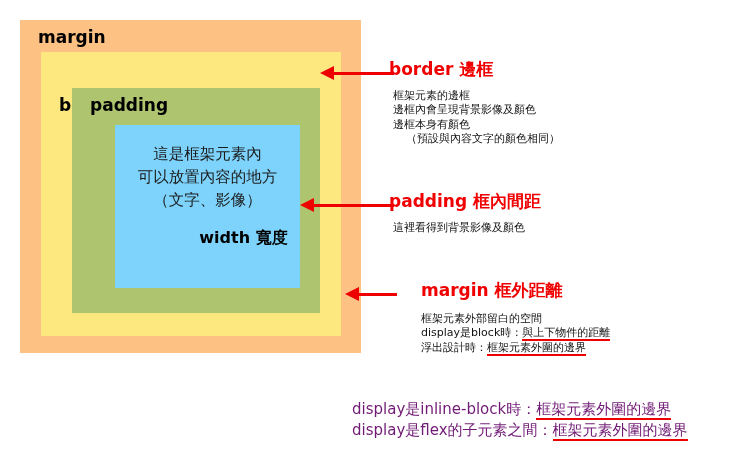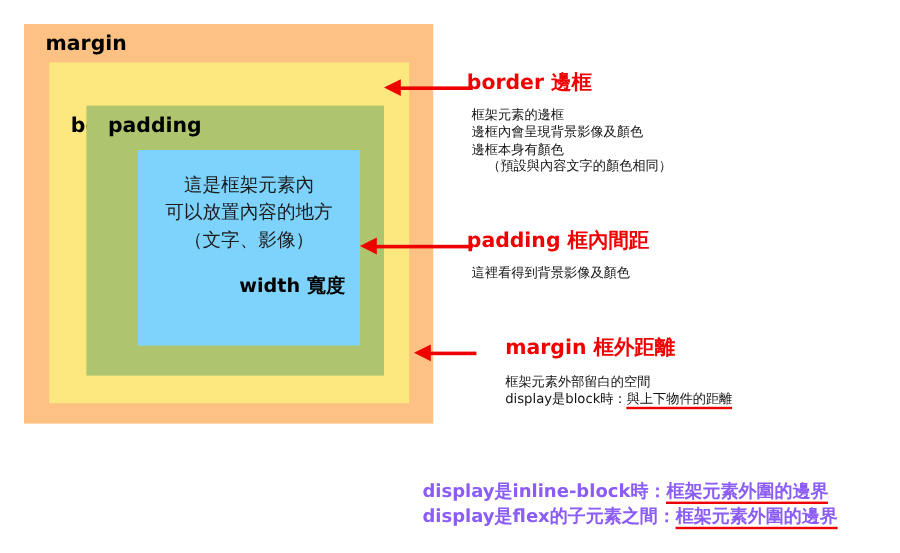--- a/index.html
+++ b/index.html
@@ -95,21 +95,21 @@
 
   #ann-border{left:389px;top:60px;}
   #ann-border .body{margin-top:9px;padding-left:4px;}
   #ann-padding{left:389px;top:192px;}
   #ann-padding .body{margin-top:9px;padding-left:4px;}
   #ann-margin{left:393px;top:281px;margin-left:28px;}
   #ann-margin .body{margin-top:11px;padding-left:0px;}
 
   #ann-extra{
     position:absolute;left:352px;top:399px;
-    font-size:15px;color:#8b5cf6;line-height:1.4;white-space:nowrap;font-weight:bold;
+    font-size:15px;color:#701a75;line-height:1.4;white-space:nowrap;
   }
   #ann-extra div{white-space:nowrap;}
 </style>
 </head>
 <body>
 
 <div id="stage">
 
   <div class="boxlayer" id="margin-box">
     <div class="boxlabel" id="margin-label">margin</div>
@@ -162,20 +162,21 @@
     <div class="body">
       <div>這裡看得到背景影像及顏色</div>
     </div>
   </div>
 
   <div class="ann" id="ann-margin">
     <h3>margin 框外距離</h3>
     <div class="body">
       <div>框架元素外部留白的空間</div>
       <div><span>display是block時：</span><span class="u">與上下物件的距離</span></div>
+      <div><span>浮出設計時：</span><span class="u">框架元素外圍的邊界</span></div>
     </div>
   </div>
 
   <div id="ann-extra">
     <div><span>display是inline-block時：</span><span class="u">框架元素外圍的邊界</span></div>
     <div><span>display是flex的子元素之間：</span><span class="u">框架元素外圍的邊界</span></div>
   </div>
 
 </div>
 

